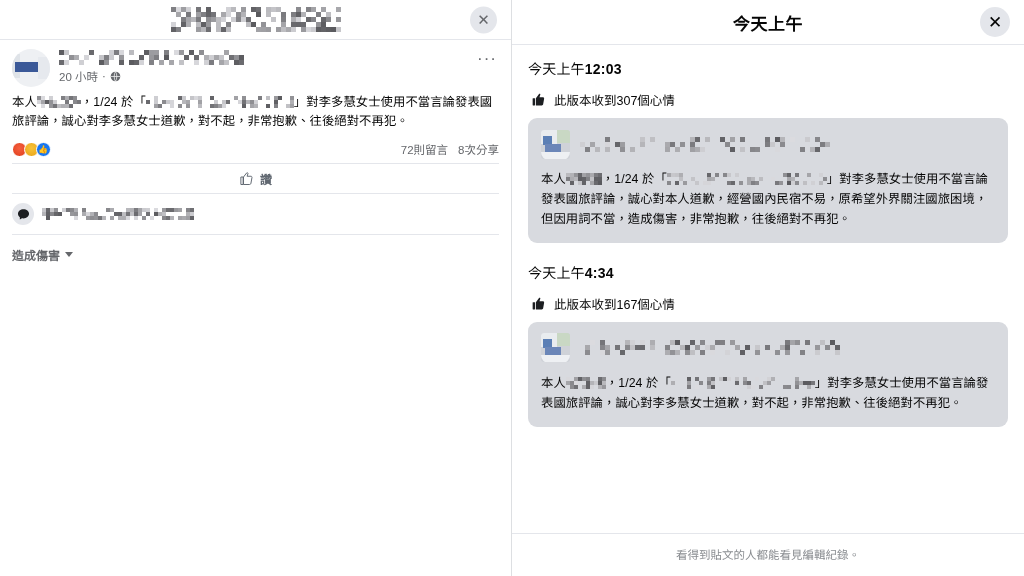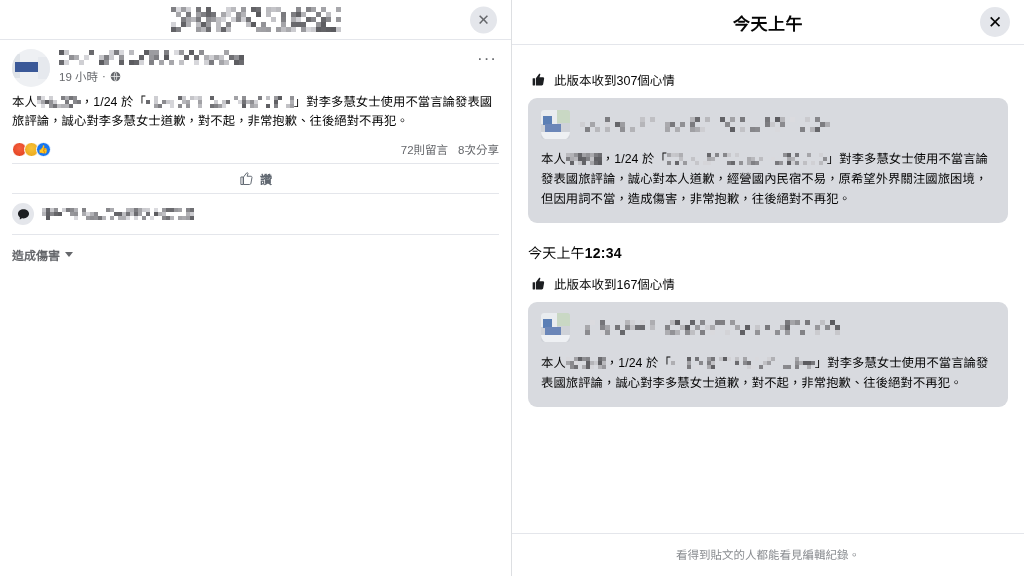--- a/index.html
+++ b/index.html
@@ -306,21 +306,21 @@
 
       <div id="post-author-row">
         <div id="post-avatar">
           <span class="a2"></span>
             <span class="a1"></span>
             <span class="a3"></span>
         </div>
         <div class="author-meta">
           <div class="pixel-blur" id="post-author-blur"><span style="display: inline-block; position: relative; width: 185px; height: 15px; background: transparent;"><i style="position: absolute; left: 0px; top: 0px; width: 5px; height: 5px; background: rgb(93, 93, 97);"></i><i style="position: absolute; left: 5px; top: 0px; width: 5px; height: 5px; background: rgb(200, 200, 204);"></i><i style="position: absolute; left: 30px; top: 0px; width: 5px; height: 5px; background: rgb(105, 105, 109);"></i><i style="position: absolute; left: 50px; top: 0px; width: 5px; height: 5px; background: rgb(208, 208, 212);"></i><i style="position: absolute; left: 55px; top: 0px; width: 5px; height: 5px; background: rgb(125, 125, 129);"></i><i style="position: absolute; left: 60px; top: 0px; width: 5px; height: 5px; background: rgb(215, 215, 219);"></i><i style="position: absolute; left: 70px; top: 0px; width: 5px; height: 5px; background: rgb(187, 187, 191);"></i><i style="position: absolute; left: 85px; top: 0px; width: 5px; height: 5px; background: rgb(93, 93, 97);"></i><i style="position: absolute; left: 90px; top: 0px; width: 5px; height: 5px; background: rgb(156, 156, 160);"></i><i style="position: absolute; left: 95px; top: 0px; width: 5px; height: 5px; background: rgb(157, 157, 161);"></i><i style="position: absolute; left: 105px; top: 0px; width: 5px; height: 5px; background: rgb(128, 128, 132);"></i><i style="position: absolute; left: 115px; top: 0px; width: 5px; height: 5px; background: rgb(218, 218, 222);"></i><i style="position: absolute; left: 120px; top: 0px; width: 5px; height: 5px; background: rgb(153, 153, 157);"></i><i style="position: absolute; left: 130px; top: 0px; width: 5px; height: 5px; background: rgb(94, 94, 98);"></i><i style="position: absolute; left: 140px; top: 0px; width: 5px; height: 5px; background: rgb(142, 142, 146);"></i><i style="position: absolute; left: 165px; top: 0px; width: 5px; height: 5px; background: rgb(164, 164, 168);"></i><i style="position: absolute; left: 10px; top: 5px; width: 5px; height: 5px; background: rgb(145, 145, 149);"></i><i style="position: absolute; left: 15px; top: 5px; width: 5px; height: 5px; background: rgb(174, 174, 178);"></i><i style="position: absolute; left: 25px; top: 5px; width: 5px; height: 5px; background: rgb(213, 213, 217);"></i><i style="position: absolute; left: 40px; top: 5px; width: 5px; height: 5px; background: rgb(196, 196, 200);"></i><i style="position: absolute; left: 45px; top: 5px; width: 5px; height: 5px; background: rgb(128, 128, 132);"></i><i style="position: absolute; left: 50px; top: 5px; width: 5px; height: 5px; background: rgb(203, 203, 207);"></i><i style="position: absolute; left: 60px; top: 5px; width: 5px; height: 5px; background: rgb(150, 150, 154);"></i><i style="position: absolute; left: 80px; top: 5px; width: 5px; height: 5px; background: rgb(99, 99, 103);"></i><i style="position: absolute; left: 90px; top: 5px; width: 5px; height: 5px; background: rgb(152, 152, 156);"></i><i style="position: absolute; left: 95px; top: 5px; width: 5px; height: 5px; background: rgb(126, 126, 130);"></i><i style="position: absolute; left: 105px; top: 5px; width: 5px; height: 5px; background: rgb(90, 90, 94);"></i><i style="position: absolute; left: 125px; top: 5px; width: 5px; height: 5px; background: rgb(101, 101, 105);"></i><i style="position: absolute; left: 135px; top: 5px; width: 5px; height: 5px; background: rgb(107, 107, 111);"></i><i style="position: absolute; left: 145px; top: 5px; width: 5px; height: 5px; background: rgb(175, 175, 179);"></i><i style="position: absolute; left: 150px; top: 5px; width: 5px; height: 5px; background: rgb(206, 206, 210);"></i><i style="position: absolute; left: 155px; top: 5px; width: 5px; height: 5px; background: rgb(167, 167, 171);"></i><i style="position: absolute; left: 160px; top: 5px; width: 5px; height: 5px; background: rgb(197, 197, 201);"></i><i style="position: absolute; left: 170px; top: 5px; width: 5px; height: 5px; background: rgb(112, 112, 116);"></i><i style="position: absolute; left: 175px; top: 5px; width: 5px; height: 5px; background: rgb(145, 145, 149);"></i><i style="position: absolute; left: 180px; top: 5px; width: 5px; height: 5px; background: rgb(92, 92, 96);"></i><i style="position: absolute; left: 0px; top: 10px; width: 5px; height: 5px; background: rgb(107, 107, 111);"></i><i style="position: absolute; left: 5px; top: 10px; width: 5px; height: 5px; background: rgb(212, 212, 216);"></i><i style="position: absolute; left: 20px; top: 10px; width: 5px; height: 5px; background: rgb(207, 207, 211);"></i><i style="position: absolute; left: 40px; top: 10px; width: 5px; height: 5px; background: rgb(93, 93, 97);"></i><i style="position: absolute; left: 45px; top: 10px; width: 5px; height: 5px; background: rgb(147, 147, 151);"></i><i style="position: absolute; left: 60px; top: 10px; width: 5px; height: 5px; background: rgb(99, 99, 103);"></i><i style="position: absolute; left: 70px; top: 10px; width: 5px; height: 5px; background: rgb(91, 91, 95);"></i><i style="position: absolute; left: 75px; top: 10px; width: 5px; height: 5px; background: rgb(100, 100, 104);"></i><i style="position: absolute; left: 80px; top: 10px; width: 5px; height: 5px; background: rgb(211, 211, 215);"></i><i style="position: absolute; left: 90px; top: 10px; width: 5px; height: 5px; background: rgb(129, 129, 133);"></i><i style="position: absolute; left: 100px; top: 10px; width: 5px; height: 5px; background: rgb(166, 166, 170);"></i><i style="position: absolute; left: 110px; top: 10px; width: 5px; height: 5px; background: rgb(167, 167, 171);"></i><i style="position: absolute; left: 120px; top: 10px; width: 5px; height: 5px; background: rgb(194, 194, 198);"></i><i style="position: absolute; left: 135px; top: 10px; width: 5px; height: 5px; background: rgb(215, 215, 219);"></i><i style="position: absolute; left: 145px; top: 10px; width: 5px; height: 5px; background: rgb(209, 209, 213);"></i><i style="position: absolute; left: 150px; top: 10px; width: 5px; height: 5px; background: rgb(124, 124, 128);"></i><i style="position: absolute; left: 160px; top: 10px; width: 5px; height: 5px; background: rgb(166, 166, 170);"></i><i style="position: absolute; left: 165px; top: 10px; width: 5px; height: 5px; background: rgb(194, 194, 198);"></i><i style="position: absolute; left: 175px; top: 10px; width: 5px; height: 5px; background: rgb(94, 94, 98);"></i><i style="position: absolute; left: 180px; top: 10px; width: 5px; height: 5px; background: rgb(107, 107, 111);"></i></span></div>
           <div id="post-time-row">
-            <span>19 小時</span>
+            <span>20 小時</span>
             <span>·</span>
             <svg class="globe-icon" viewBox="0 0 16 16">
               <circle cx="8" cy="8" r="7" fill="#65676b"></circle>
               <path d="M1 8h14M8 1c2.5 2.5 2.5 11 0 14M8 1C5.5 3.5 5.5 12.5 8 15" stroke="#fff" stroke-width="1" fill="none"></path>
             </svg>
           </div>
         </div>
         <div id="post-menu-btn">···</div>
       </div>
 
@@ -370,20 +370,23 @@
   <div id="right-panel">
 
     <div id="edit-history-header">
       <div id="edit-history-title">今天上午</div>
       <div id="close-history-btn">✕</div>
     </div>
 
     <div id="edit-history-body">
 
       <div class="edit-entry">
+        <div class="edit-timestamp">
+          <span class="t-label">今天上午</span><span>12:03</span>
+        </div>
         <div class="reaction-summary">
           <svg class="thumb-icon" viewBox="0 0 20 20">
             <path d="M6.5 18V8.2l4.2-5.6c.3-.4.9-.5 1.3-.2.4.3.6.8.4 1.3L11.3 7h4.6c1 0 1.8.9 1.6 1.9l-1.3 7.5c-.1.9-.9 1.6-1.8 1.6H6.5z" fill="#1c1e21"></path>
             <rect x="2.2" y="8.2" width="3.2" height="9.8" rx="0.6" fill="#1c1e21"></rect>
           </svg>
           <span>此版本收到307個心情</span>
         </div>
         <div class="version-card">
           <div class="card-author-row">
             <div class="card-avatar">
@@ -396,21 +399,21 @@
             <div class="pixel-blur" id="card1-name-blur"><span style="display: inline-block; position: relative; width: 250px; height: 15px; background: transparent;"><i style="position: absolute; left: 25px; top: 0px; width: 5px; height: 5px; background: rgb(124, 124, 128);"></i><i style="position: absolute; left: 60px; top: 0px; width: 5px; height: 5px; background: rgb(195, 195, 199);"></i><i style="position: absolute; left: 70px; top: 0px; width: 5px; height: 5px; background: rgb(191, 191, 195);"></i><i style="position: absolute; left: 110px; top: 0px; width: 5px; height: 5px; background: rgb(181, 181, 185);"></i><i style="position: absolute; left: 115px; top: 0px; width: 5px; height: 5px; background: rgb(105, 105, 109);"></i><i style="position: absolute; left: 125px; top: 0px; width: 5px; height: 5px; background: rgb(184, 184, 188);"></i><i style="position: absolute; left: 140px; top: 0px; width: 5px; height: 5px; background: rgb(98, 98, 102);"></i><i style="position: absolute; left: 150px; top: 0px; width: 5px; height: 5px; background: rgb(162, 162, 166);"></i><i style="position: absolute; left: 160px; top: 0px; width: 5px; height: 5px; background: rgb(121, 121, 125);"></i><i style="position: absolute; left: 185px; top: 0px; width: 5px; height: 5px; background: rgb(118, 118, 122);"></i><i style="position: absolute; left: 195px; top: 0px; width: 5px; height: 5px; background: rgb(92, 92, 96);"></i><i style="position: absolute; left: 200px; top: 0px; width: 5px; height: 5px; background: rgb(181, 181, 185);"></i><i style="position: absolute; left: 210px; top: 0px; width: 5px; height: 5px; background: rgb(219, 219, 223);"></i><i style="position: absolute; left: 225px; top: 0px; width: 5px; height: 5px; background: rgb(202, 202, 206);"></i><i style="position: absolute; left: 235px; top: 0px; width: 5px; height: 5px; background: rgb(135, 135, 139);"></i><i style="position: absolute; left: 0px; top: 5px; width: 5px; height: 5px; background: rgb(206, 206, 210);"></i><i style="position: absolute; left: 10px; top: 5px; width: 5px; height: 5px; background: rgb(165, 165, 169);"></i><i style="position: absolute; left: 25px; top: 5px; width: 5px; height: 5px; background: rgb(214, 214, 218);"></i><i style="position: absolute; left: 35px; top: 5px; width: 5px; height: 5px; background: rgb(101, 101, 105);"></i><i style="position: absolute; left: 40px; top: 5px; width: 5px; height: 5px; background: rgb(157, 157, 161);"></i><i style="position: absolute; left: 60px; top: 5px; width: 5px; height: 5px; background: rgb(181, 181, 185);"></i><i style="position: absolute; left: 85px; top: 5px; width: 5px; height: 5px; background: rgb(170, 170, 174);"></i><i style="position: absolute; left: 90px; top: 5px; width: 5px; height: 5px; background: rgb(121, 121, 125);"></i><i style="position: absolute; left: 100px; top: 5px; width: 5px; height: 5px; background: rgb(144, 144, 148);"></i><i style="position: absolute; left: 110px; top: 5px; width: 5px; height: 5px; background: rgb(123, 123, 127);"></i><i style="position: absolute; left: 145px; top: 5px; width: 5px; height: 5px; background: rgb(137, 137, 141);"></i><i style="position: absolute; left: 185px; top: 5px; width: 5px; height: 5px; background: rgb(125, 125, 129);"></i><i style="position: absolute; left: 190px; top: 5px; width: 5px; height: 5px; background: rgb(200, 200, 204);"></i><i style="position: absolute; left: 200px; top: 5px; width: 5px; height: 5px; background: rgb(138, 138, 142);"></i><i style="position: absolute; left: 240px; top: 5px; width: 5px; height: 5px; background: rgb(125, 125, 129);"></i><i style="position: absolute; left: 245px; top: 5px; width: 5px; height: 5px; background: rgb(173, 173, 177);"></i><i style="position: absolute; left: 5px; top: 10px; width: 5px; height: 5px; background: rgb(129, 129, 133);"></i><i style="position: absolute; left: 15px; top: 10px; width: 5px; height: 5px; background: rgb(184, 184, 188);"></i><i style="position: absolute; left: 25px; top: 10px; width: 5px; height: 5px; background: rgb(184, 184, 188);"></i><i style="position: absolute; left: 40px; top: 10px; width: 5px; height: 5px; background: rgb(144, 144, 148);"></i><i style="position: absolute; left: 50px; top: 10px; width: 5px; height: 5px; background: rgb(179, 179, 183);"></i><i style="position: absolute; left: 85px; top: 10px; width: 5px; height: 5px; background: rgb(166, 166, 170);"></i><i style="position: absolute; left: 95px; top: 10px; width: 5px; height: 5px; background: rgb(174, 174, 178);"></i><i style="position: absolute; left: 110px; top: 10px; width: 5px; height: 5px; background: rgb(160, 160, 164);"></i><i style="position: absolute; left: 115px; top: 10px; width: 5px; height: 5px; background: rgb(172, 172, 176);"></i><i style="position: absolute; left: 120px; top: 10px; width: 5px; height: 5px; background: rgb(206, 206, 210);"></i><i style="position: absolute; left: 150px; top: 10px; width: 5px; height: 5px; background: rgb(95, 95, 99);"></i><i style="position: absolute; left: 160px; top: 10px; width: 5px; height: 5px; background: rgb(194, 194, 198);"></i><i style="position: absolute; left: 170px; top: 10px; width: 5px; height: 5px; background: rgb(134, 134, 138);"></i><i style="position: absolute; left: 175px; top: 10px; width: 5px; height: 5px; background: rgb(138, 138, 142);"></i><i style="position: absolute; left: 195px; top: 10px; width: 5px; height: 5px; background: rgb(216, 216, 220);"></i><i style="position: absolute; left: 220px; top: 10px; width: 5px; height: 5px; background: rgb(129, 129, 133);"></i><i style="position: absolute; left: 230px; top: 10px; width: 5px; height: 5px; background: rgb(179, 179, 183);"></i><i style="position: absolute; left: 235px; top: 10px; width: 5px; height: 5px; background: rgb(102, 102, 106);"></i></span></div>
           </div>
           <div class="card-text">
             <span>本人</span><span class="inlineblur pixel-blur" id="card1-blur-1"><span style="display: inline-block; position: relative; width: 36px; height: 12px; background: transparent;"><i style="position: absolute; left: 0px; top: 0px; width: 4px; height: 4px; background: rgb(186, 186, 190);"></i><i style="position: absolute; left: 4px; top: 0px; width: 4px; height: 4px; background: rgb(178, 178, 182);"></i><i style="position: absolute; left: 8px; top: 0px; width: 4px; height: 4px; background: rgb(148, 148, 152);"></i><i style="position: absolute; left: 12px; top: 0px; width: 4px; height: 4px; background: rgb(101, 101, 105);"></i><i style="position: absolute; left: 16px; top: 0px; width: 4px; height: 4px; background: rgb(162, 162, 166);"></i><i style="position: absolute; left: 20px; top: 0px; width: 4px; height: 4px; background: rgb(147, 147, 151);"></i><i style="position: absolute; left: 24px; top: 0px; width: 4px; height: 4px; background: rgb(169, 169, 173);"></i><i style="position: absolute; left: 28px; top: 0px; width: 4px; height: 4px; background: rgb(124, 124, 128);"></i><i style="position: absolute; left: 32px; top: 0px; width: 4px; height: 4px; background: rgb(109, 109, 113);"></i><i style="position: absolute; left: 0px; top: 4px; width: 4px; height: 4px; background: rgb(126, 126, 130);"></i><i style="position: absolute; left: 4px; top: 4px; width: 4px; height: 4px; background: rgb(172, 172, 176);"></i><i style="position: absolute; left: 8px; top: 4px; width: 4px; height: 4px; background: rgb(182, 182, 186);"></i><i style="position: absolute; left: 12px; top: 4px; width: 4px; height: 4px; background: rgb(94, 94, 98);"></i><i style="position: absolute; left: 16px; top: 4px; width: 4px; height: 4px; background: rgb(99, 99, 103);"></i><i style="position: absolute; left: 20px; top: 4px; width: 4px; height: 4px; background: rgb(130, 130, 134);"></i><i style="position: absolute; left: 24px; top: 4px; width: 4px; height: 4px; background: rgb(193, 193, 197);"></i><i style="position: absolute; left: 28px; top: 4px; width: 4px; height: 4px; background: rgb(96, 96, 100);"></i><i style="position: absolute; left: 32px; top: 4px; width: 4px; height: 4px; background: rgb(95, 95, 99);"></i><i style="position: absolute; left: 4px; top: 8px; width: 4px; height: 4px; background: rgb(99, 99, 103);"></i><i style="position: absolute; left: 12px; top: 8px; width: 4px; height: 4px; background: rgb(195, 195, 199);"></i><i style="position: absolute; left: 16px; top: 8px; width: 4px; height: 4px; background: rgb(99, 99, 103);"></i><i style="position: absolute; left: 24px; top: 8px; width: 4px; height: 4px; background: rgb(165, 165, 169);"></i><i style="position: absolute; left: 28px; top: 8px; width: 4px; height: 4px; background: rgb(105, 105, 109);"></i><i style="position: absolute; left: 32px; top: 8px; width: 4px; height: 4px; background: rgb(90, 90, 94);"></i></span></span><span>，1/24 於「</span><span class="inlineblur pixel-blur" id="card1-blur-2"><span style="display: inline-block; position: relative; width: 160px; height: 12px; background: transparent;"><i style="position: absolute; left: 0px; top: 0px; width: 4px; height: 4px; background: rgb(165, 165, 169);"></i><i style="position: absolute; left: 4px; top: 0px; width: 4px; height: 4px; background: rgb(199, 199, 203);"></i><i style="position: absolute; left: 8px; top: 0px; width: 4px; height: 4px; background: rgb(196, 196, 200);"></i><i style="position: absolute; left: 12px; top: 0px; width: 4px; height: 4px; background: rgb(174, 174, 178);"></i><i style="position: absolute; left: 40px; top: 0px; width: 4px; height: 4px; background: rgb(103, 103, 107);"></i><i style="position: absolute; left: 48px; top: 0px; width: 4px; height: 4px; background: rgb(133, 133, 137);"></i><i style="position: absolute; left: 56px; top: 0px; width: 4px; height: 4px; background: rgb(135, 135, 139);"></i><i style="position: absolute; left: 60px; top: 0px; width: 4px; height: 4px; background: rgb(199, 199, 203);"></i><i style="position: absolute; left: 68px; top: 0px; width: 4px; height: 4px; background: rgb(204, 204, 208);"></i><i style="position: absolute; left: 116px; top: 0px; width: 4px; height: 4px; background: rgb(143, 143, 147);"></i><i style="position: absolute; left: 120px; top: 0px; width: 4px; height: 4px; background: rgb(99, 99, 103);"></i><i style="position: absolute; left: 128px; top: 0px; width: 4px; height: 4px; background: rgb(119, 119, 123);"></i><i style="position: absolute; left: 140px; top: 0px; width: 4px; height: 4px; background: rgb(165, 165, 169);"></i><i style="position: absolute; left: 152px; top: 0px; width: 4px; height: 4px; background: rgb(209, 209, 213);"></i><i style="position: absolute; left: 12px; top: 4px; width: 4px; height: 4px; background: rgb(191, 191, 195);"></i><i style="position: absolute; left: 24px; top: 4px; width: 4px; height: 4px; background: rgb(195, 195, 199);"></i><i style="position: absolute; left: 40px; top: 4px; width: 4px; height: 4px; background: rgb(168, 168, 172);"></i><i style="position: absolute; left: 44px; top: 4px; width: 4px; height: 4px; background: rgb(174, 174, 178);"></i><i style="position: absolute; left: 80px; top: 4px; width: 4px; height: 4px; background: rgb(170, 170, 174);"></i><i style="position: absolute; left: 84px; top: 4px; width: 4px; height: 4px; background: rgb(184, 184, 188);"></i><i style="position: absolute; left: 92px; top: 4px; width: 4px; height: 4px; background: rgb(188, 188, 192);"></i><i style="position: absolute; left: 104px; top: 4px; width: 4px; height: 4px; background: rgb(217, 217, 221);"></i><i style="position: absolute; left: 120px; top: 4px; width: 4px; height: 4px; background: rgb(167, 167, 171);"></i><i style="position: absolute; left: 124px; top: 4px; width: 4px; height: 4px; background: rgb(179, 179, 183);"></i><i style="position: absolute; left: 156px; top: 4px; width: 4px; height: 4px; background: rgb(142, 142, 146);"></i><i style="position: absolute; left: 0px; top: 8px; width: 4px; height: 4px; background: rgb(136, 136, 140);"></i><i style="position: absolute; left: 8px; top: 8px; width: 4px; height: 4px; background: rgb(101, 101, 105);"></i><i style="position: absolute; left: 16px; top: 8px; width: 4px; height: 4px; background: rgb(154, 154, 158);"></i><i style="position: absolute; left: 28px; top: 8px; width: 4px; height: 4px; background: rgb(198, 198, 202);"></i><i style="position: absolute; left: 36px; top: 8px; width: 4px; height: 4px; background: rgb(213, 213, 217);"></i><i style="position: absolute; left: 40px; top: 8px; width: 4px; height: 4px; background: rgb(213, 213, 217);"></i><i style="position: absolute; left: 60px; top: 8px; width: 4px; height: 4px; background: rgb(124, 124, 128);"></i><i style="position: absolute; left: 64px; top: 8px; width: 4px; height: 4px; background: rgb(105, 105, 109);"></i><i style="position: absolute; left: 72px; top: 8px; width: 4px; height: 4px; background: rgb(146, 146, 150);"></i><i style="position: absolute; left: 80px; top: 8px; width: 4px; height: 4px; background: rgb(170, 170, 174);"></i><i style="position: absolute; left: 84px; top: 8px; width: 4px; height: 4px; background: rgb(128, 128, 132);"></i><i style="position: absolute; left: 88px; top: 8px; width: 4px; height: 4px; background: rgb(138, 138, 142);"></i><i style="position: absolute; left: 108px; top: 8px; width: 4px; height: 4px; background: rgb(120, 120, 124);"></i><i style="position: absolute; left: 112px; top: 8px; width: 4px; height: 4px; background: rgb(148, 148, 152);"></i><i style="position: absolute; left: 120px; top: 8px; width: 4px; height: 4px; background: rgb(90, 90, 94);"></i><i style="position: absolute; left: 124px; top: 8px; width: 4px; height: 4px; background: rgb(207, 207, 211);"></i><i style="position: absolute; left: 128px; top: 8px; width: 4px; height: 4px; background: rgb(140, 140, 144);"></i><i style="position: absolute; left: 136px; top: 8px; width: 4px; height: 4px; background: rgb(191, 191, 195);"></i><i style="position: absolute; left: 144px; top: 8px; width: 4px; height: 4px; background: rgb(208, 208, 212);"></i><i style="position: absolute; left: 152px; top: 8px; width: 4px; height: 4px; background: rgb(186, 186, 190);"></i></span></span><span>」對李多慧女士使用不當言論發表國旅評論，誠心對本人道歉，經營國內民宿不易，原希望外界關注國旅困境，但因用詞不當，造成傷害，非常抱歉，往後絕對不再犯。</span>
           </div>
         </div>
       </div>
 
       <div class="edit-entry" style="padding-top:19px">
         <div class="edit-timestamp">
-          <span class="t-label">今天上午</span><span>12:34</span>
+          <span class="t-label">今天上午</span><span>4:34</span>
         </div>
         <div class="reaction-summary">
           <svg class="thumb-icon" viewBox="0 0 20 20">
             <path d="M6.5 18V8.2l4.2-5.6c.3-.4.9-.5 1.3-.2.4.3.6.8.4 1.3L11.3 7h4.6c1 0 1.8.9 1.6 1.9l-1.3 7.5c-.1.9-.9 1.6-1.8 1.6H6.5z" fill="#1c1e21"></path>
             <rect x="2.2" y="8.2" width="3.2" height="9.8" rx="0.6" fill="#1c1e21"></rect>
           </svg>
           <span>此版本收到167個心情</span>
         </div>
         <div class="version-card">
           <div class="card-author-row">

